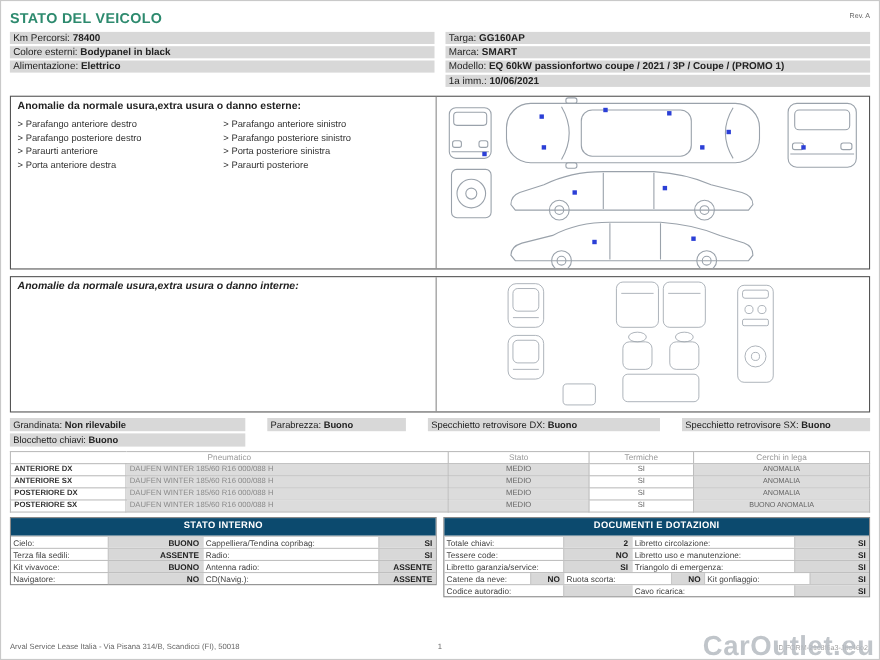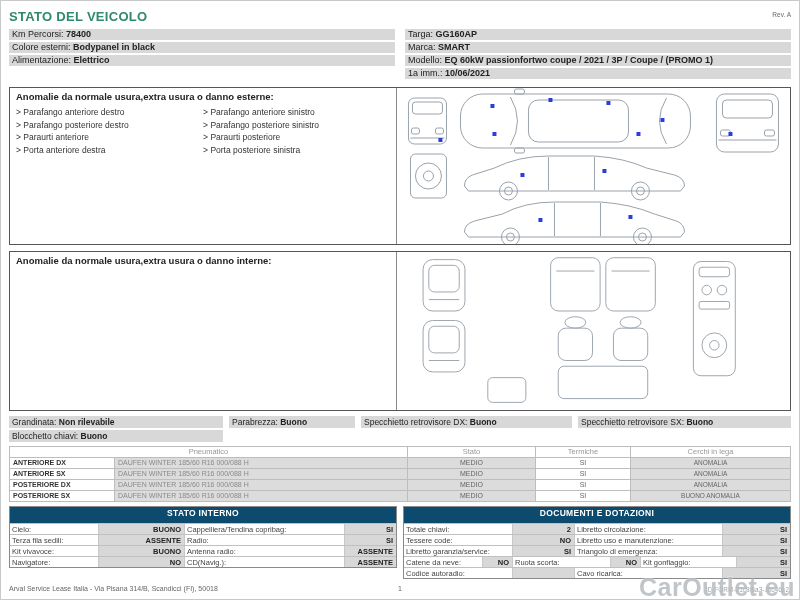--- a/index.html
+++ b/index.html
@@ -24,25 +24,25 @@
   
   .box { border:1px solid #555; margin-top:6px; display:flex; }
   .box-left { width:49.5%; padding:3px 6px; }
   .box-right { flex:1; border-left:1px solid #8a8a8a; }
   .box-title { font-size:9.5px; font-weight:bold; margin-bottom:4px; }
   .dcols { display:flex; }
   .dcol { flex:1; }
   .li { font-size:8.5px; line-height:12.5px; color:#333; white-space:nowrap; }
   .li::before { content:"> "; }
   .ext { height:158px; }
-  .int { height:160px; }
+  .int { height:124px;font-style:italic; }
   svg.diagram { width:100%; height:100%; display:block; }
 
   
-  .cond { display:flex; margin-top:5px; gap:6px; font-size:8.5px; }
+  .cond { display:flex; margin-top:5px; gap:20px; font-size:8.5px; }
   .chip { background:#d8d8d8; padding:1px 3px; line-height:10px; white-space:nowrap; overflow:hidden; }
   .cv { font-weight:bold; }
   .cw1 { width:214px; } .cw2 { width:126px; } .cw3 { width:211px; } .cw4 { flex:1; }
   .cond2 { margin-top:2px; }
 
   
   .tyres { border-collapse:collapse; width:100%; margin-top:4px; }
   .tyres td { border:1px solid #bdbdbd; font-size:7px; padding:0 3px; height:10px; line-height:10px; overflow:hidden; white-space:nowrap; }
   .tyres .th td { color:#999; text-align:center; font-size:7.5px; background:#fff; }
   .tyres .pos { width:105px; font-weight:bold; color:#333; }
@@ -107,22 +107,22 @@
       <div class="dcols">
         <div class="dcol">
           <div class="li">Parafango anteriore destro</div>
           <div class="li">Parafango posteriore destro</div>
           <div class="li">Paraurti anteriore</div>
           <div class="li">Porta anteriore destra</div>
         </div>
         <div class="dcol">
           <div class="li">Parafango anteriore sinistro</div>
           <div class="li">Parafango posteriore sinistro</div>
+          <div class="li">Porta posteriore sinistra</div>
           <div class="li">Paraurti posteriore</div>
-          <div class="li">Porta posteriore sinistra</div>
         </div>
       </div>
     </div>
     <div class="box-right">
       <svg class="diagram" viewBox="0 0 390 156">
         <g class="diag-stroke">
 
           <g>
             <rect x="10" y="10" width="38" height="46" rx="6"></rect>
             <rect x="14" y="14" width="30" height="12" rx="3"></rect>

